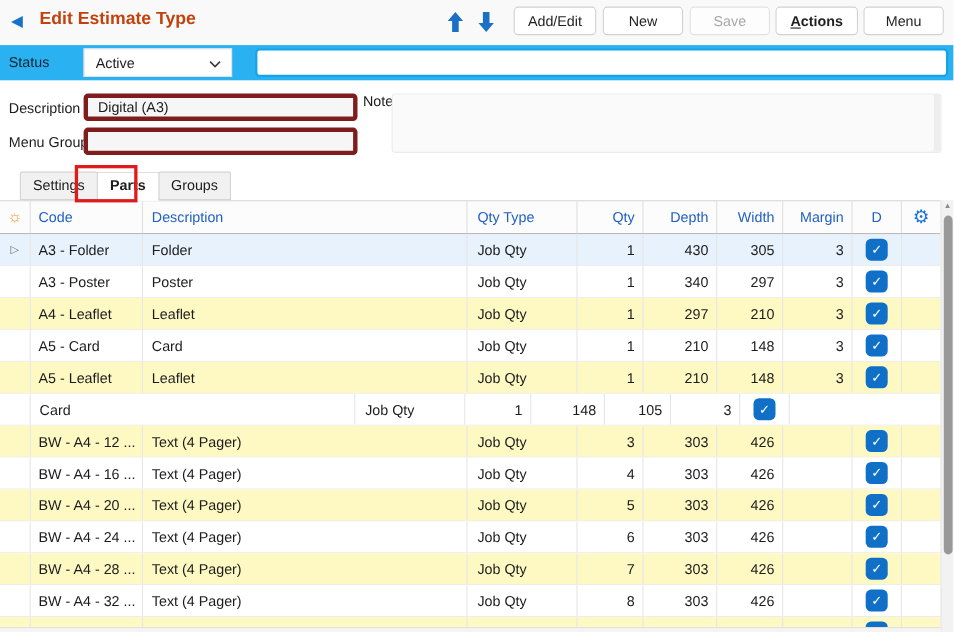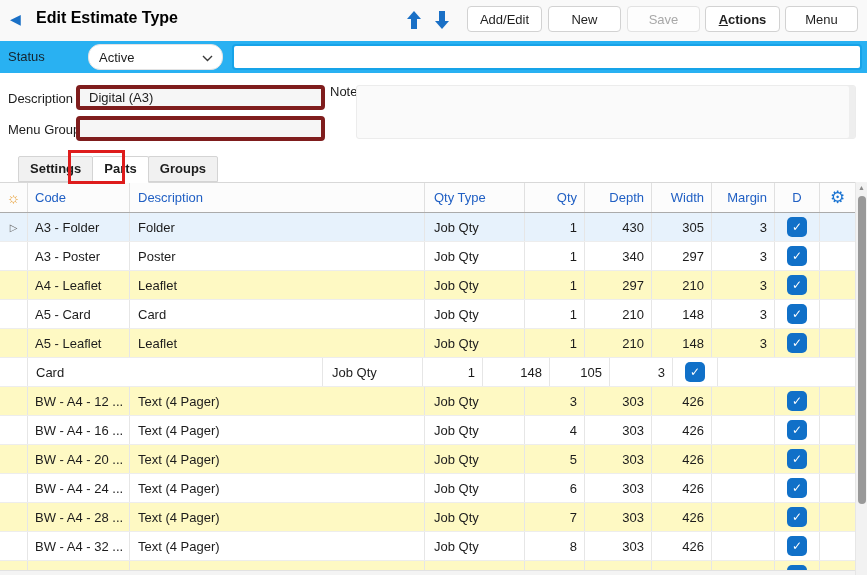--- a/index.html
+++ b/index.html
@@ -3,58 +3,58 @@
 <meta charset="utf-8">
 <style>
   * { margin:0; padding:0; box-sizing:border-box; }
   html,body { background:#fff; }
   body { font-family:"Liberation Sans","DejaVu Sans",sans-serif; font-size:13px; color:#1c1c1c; }
   .window { position:relative; width:867px; height:575px; background:#fff; overflow:hidden; }
 
   
   .titlebar { position:absolute; left:0; top:0; width:867px; height:41px; background:#f9f9f9; }
   .back-ic { position:absolute; left:10px; top:11px; font-size:14px; color:#1a70c6; cursor:default; }
-  .title { position:absolute; left:36px; top:9px; font-size:16px; font-weight:bold; color:#000000; }
+  .title { position:absolute; left:36px; top:9px; font-size:16px; font-weight:bold; color:#c2410c; }
   .nav-arrow { position:absolute; top:10px; width:18px; height:20px; }
   .nav-up { left:405px; } .nav-down { left:433px; }
   .tb-btn { position:absolute; top:6px; height:26px; background:#fff; border:1px solid #d2d2d2;
             border-radius:4px; font-family:inherit; font-size:13px; color:#1f1f1f; text-align:center; }
   .btn-addedit { left:467px; width:75px; }
   .btn-new    { left:548px; width:73px; }
   .btn-save   { left:627px; width:73px; color:#a8a8a8; border-color:#e2e2e2; background:#fdfdfd; }
   .btn-actions{ left:705px; width:75px; font-weight:bold; }
   .btn-menu   { left:785px; width:73px; }
   .uline { text-decoration:underline; }
 
   
   .statusband { position:absolute; left:0; top:41px; width:867px; height:32px; background:#29b1f2; }
   .status-label { position:absolute; left:8px; top:8px; color:#15242e; }
-  .status-dd { position:absolute; left:88px; top:3px; width:135px; height:26px; background:#fff;
-               border:1px solid #e3e3e3; border-radius:12px; padding:0 10px; display:flex; align-items:center; }
+  .status-dd { position:absolute; left:76px; top:3px; width:135px; height:26px; background:#fff;
+               border:1px solid #e3e3e3; border-radius:0; padding:0 10px; display:flex; align-items:center; }
   .status-dd .chev { position:absolute; right:9px; top:10px; }
   .status-input { position:absolute; left:232px; top:3px; width:630px; height:26px; background:#fff;
                   border:2px solid #17a3e8; border-radius:4px; outline:none; font-family:inherit; font-size:13px; padding:0 8px; }
 
   
   .form-label { position:absolute; color:#1c1c1c; }
   .lbl-desc { left:8px; top:91px; }
   .lbl-mg   { left:8px; top:122px; }
   .lbl-note { left:330px; top:84px; }
   .form-input { position:absolute; height:25px; background:#f6f6f6; border:4px solid #7f1d1d;
                 border-radius:4px; font-family:inherit; font-size:13px; color:#1c1c1c; padding:0 9px; outline:none; }
   .inp-desc { left:76px; top:85px; width:249px; }
   .inp-mg   { left:76px; top:116px; width:249px; }
   .note-area { position:absolute; left:356px; top:85px; width:500px; height:54px; background:#fafafa;
                border:1px solid #ececec; border-radius:3px; resize:none; outline:none; font-family:inherit; font-size:13px;
                box-shadow:inset -6px 0 0 #eeeeee; }
 
   
   .tabs { position:absolute; left:18px; top:156px; display:flex; }
   .tab { height:26px; line-height:24px; padding:0 11px; background:#f1f1f1; border:1px solid #d4d4d4;
-         margin-right:-1px; border-radius:2px 2px 0 0; color:#1c1c1c; position:relative;font-weight:bold; }
+         margin-right:-1px; border-radius:2px 2px 0 0; color:#1c1c1c; position:relative; }
   .tab.active { background:#fff; font-weight:bold; height:27px; z-index:2; border-bottom:1px solid #fff; }
   .annot-box { position:absolute; left:68px; top:150px; width:57px; height:34px; border:3px solid #de1c1c; z-index:9; }
 
   
   .grid-header { position:absolute; left:0; top:182px; width:855px; height:31px; background:#fcfcfc;
                  border-top:1px solid #d8d8d8; border-bottom:1px solid #ababab; display:flex; color:#2160c4; }
   .grid-body { position:absolute; left:0; top:213px; width:855px; }
   .grow { display:flex; height:29px; border-bottom:1px solid #ededed; background:#fff; }
   .grow.alt { background:#fef9c3; }
   .grow.sel { background:#e7f2fc; }

